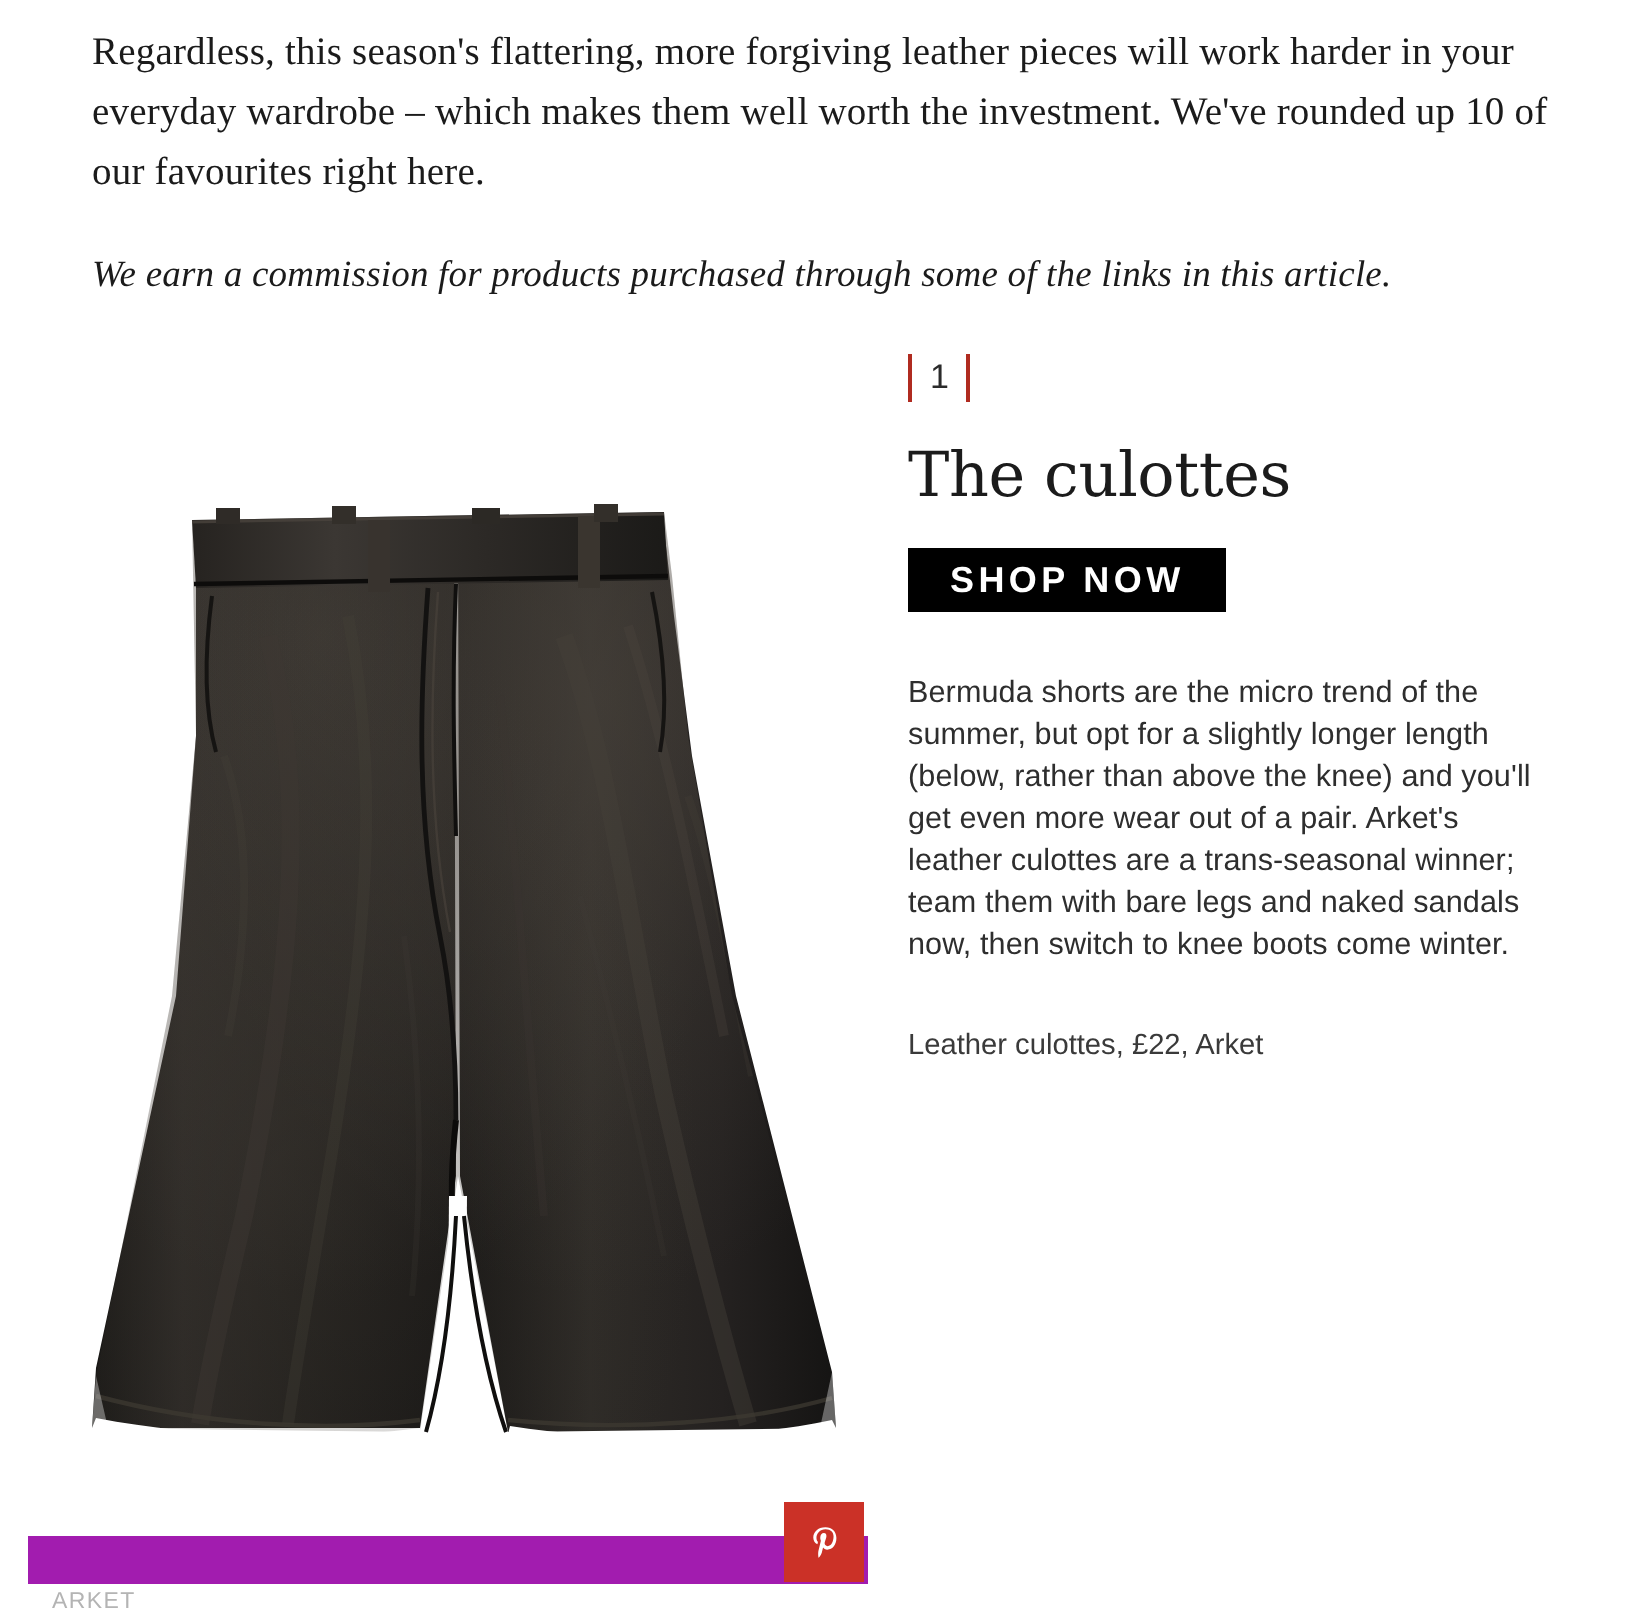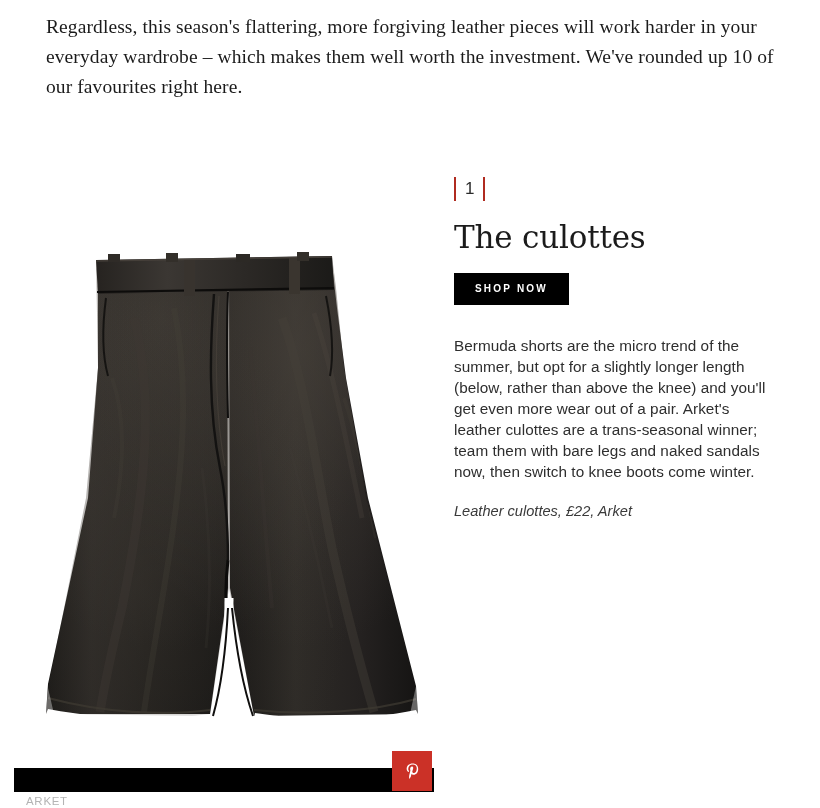--- a/index.html
+++ b/index.html
@@ -51,21 +51,21 @@
     height: 640px;
   }
 
   
   .image-col {
     position: absolute;
     left: 14px;
     top: 0;
     width: 420px;
     height: 624px;
-    background: #000000;
+    background: #a21caf;
   }
   .product-photo {
     position: absolute;
     left: 0;
     top: 0;
     width: 420px;
     height: 600px;
     overflow: hidden;
   }
   .product-photo svg { display: block; }
@@ -134,50 +134,50 @@
   .shop-now {
     display: inline-block;
     margin-top: 18px;
     background: #000000;
     color: #ffffff;
     border: none;
     padding: 0 21px;
     height: 32px;
     line-height: 32px;
     font-family: "Liberation Sans", sans-serif;
-    font-size: 10px;
+    font-size: 18px;
     font-weight: 700;
     letter-spacing: 2.2px;
     cursor: pointer;
   }
 
   .product-desc {
     margin: 30px 0 0 0;
     width: 312px;
     font-family: "Liberation Sans", sans-serif;
     font-size: 15.3px;
     line-height: 21px;
     color: #2e2e2e;
     letter-spacing: 0.05px;
   }
 
   .product-caption {
-    margin: 19px 0 0 0;
-    font-family: "Liberation Sans", sans-serif;
-    font-style: italic;
+    margin: 30px 0 0 0;
+    font-family: "Liberation Sans", sans-serif;
     font-size: 14.6px;
     line-height: 20px;
     color: #3a3a3a;
   }
 </style>
 </head>
 <body>
 
 <div class="intro">
   <p class="intro-para">Regardless, this season's flattering, more forgiving leather pieces will work harder in your everyday wardrobe – which makes them well worth the investment. We've rounded up 10 of our favourites right here.</p>
+  <p class="intro-disclaimer">We earn a commission for products purchased through some of the links in this article.</p>
 </div>
 
 <div class="product-block">
 
   <div class="image-col">
 
     <div class="product-photo">
       <svg width="420" height="600" viewBox="0 0 420 600" xmlns="http://www.w3.org/2000/svg" role="img">
         <defs>
           <linearGradient id="legL" x1="0" y1="0" x2="1" y2="0">

